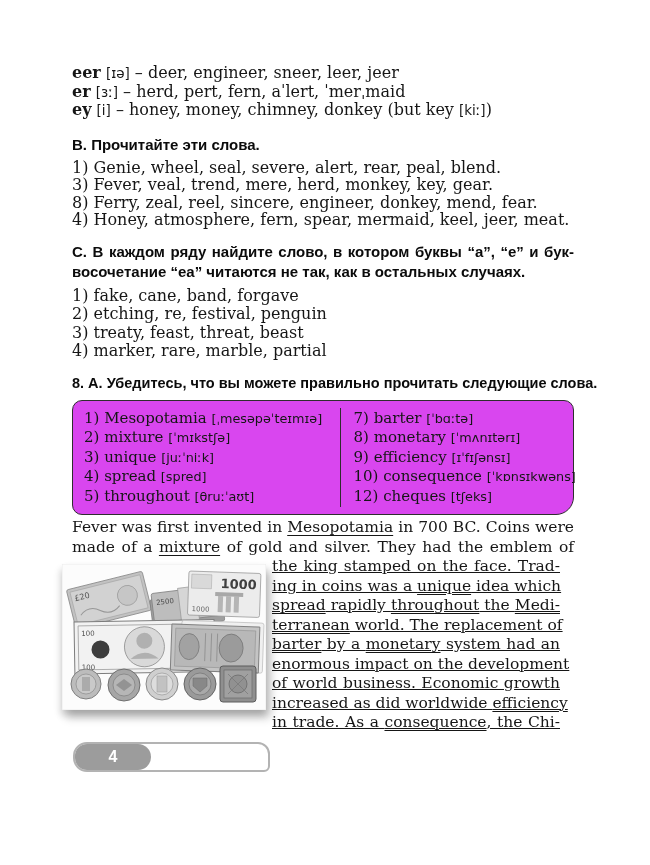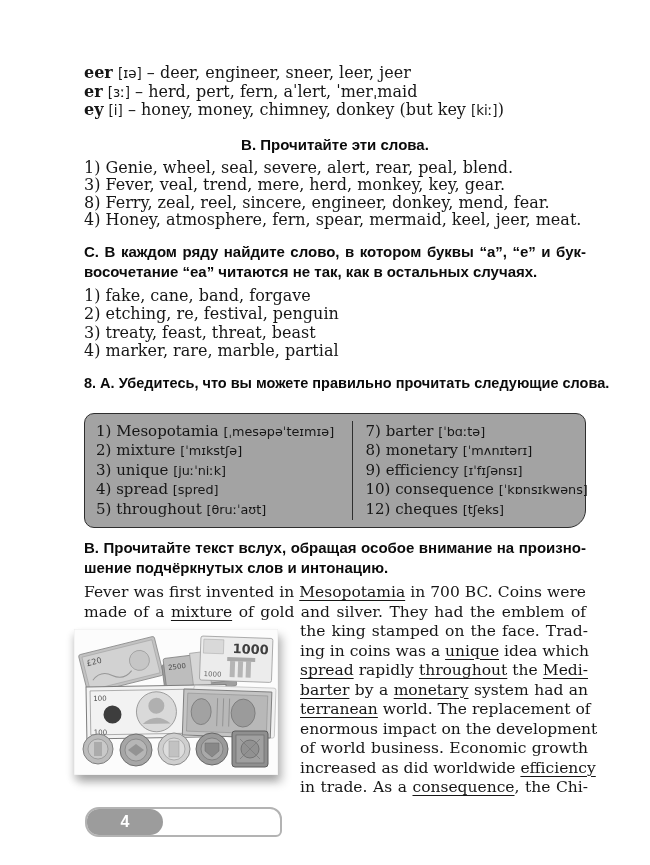--- a/index.html
+++ b/index.html
@@ -2,57 +2,57 @@
 <html><head>
 <meta charset="utf-8">
 <style>
   html,body{margin:0;padding:0;}
   body{
     width:650px;height:865px;background:#ffffff;
     font-family:"DejaVu Serif", serif;color:#161616;
     -webkit-font-smoothing:antialiased;
   }
   .page{position:relative;width:650px;height:865px;overflow:hidden;background:#fff;}
-  .content{position:absolute;left:84px;top:64px;width:502px;}
+  .content{position:absolute;left:72px;top:64px;width:502px;}
 
   
   .tline{font-size:16px;line-height:17.5px;}
   .bold-serif{font-weight:bold;}
   .ipa{font-family:"DejaVu Sans", sans-serif;font-size:13.5px;}
 
   
   .h-sans{font-family:"Liberation Sans", sans-serif;font-weight:bold;font-size:15px;color:#0b0b0b;line-height:20px;}
-  .t-b1{margin:15px 0 4px 0;text-align:center;}
+  .t-b1{margin:15px 0 4px 0;}
   .t-c{margin:13px 0 5px 0;}
   .t-3a{margin:12px 0 0 0;white-space:nowrap;font-size:14.5px;}
   .t-b2{margin:10px 0 5px 0;}
   .jline{text-align:justify;text-align-last:justify;}
 
   
   .list .li{font-size:16px;line-height:17.5px;white-space:nowrap;}
   .list-c .li{line-height:18.5px;}
 
   
   .table-box{display:flex;border:1.6px solid #2e2e2e;border-radius:10px 10px 18px 10px;
-    margin-top:20px;padding:7px 0;background:#a3a3a3;}
+    margin-top:7px;padding:7px 0;background:#d946ef;}
   .tcol{box-sizing:border-box;}
   .tcol-left{width:53.5%;border-right:1.6px solid #2e2e2e;padding:1px 4px 1px 11px;}
   .tcol-right{width:46.5%;padding:1px 4px 1px 13px;}
   .trow{font-size:15px;line-height:19.5px;white-space:nowrap;}
   .trow .ipa{font-size:12.8px;}
 
   
   .para .tline{font-size:15.5px;line-height:19.5px;text-align:justify;text-align-last:justify;white-space:nowrap;}
   .intro{margin-top:3px;}
   .und{text-decoration:underline;text-underline-offset:3px;text-decoration-thickness:1px;}
   .body-row{display:flex;align-items:flex-start;}
   .money-wrap{flex:0 0 204px;width:204px;margin:7px 0 0 -10px;}
   .photo{display:block;width:204px;height:146px;background:#fff;
     box-shadow:4px 7px 9px rgba(0,0,0,.28), -2px 5px 7px rgba(0,0,0,.12);}
-  .body-col{margin-left:22px;width:288px;}
+  .body-col{margin-left:6px;width:288px;text-decoration:underline;}
 
   
   .badge{margin:9px 0 0 1px;width:193px;height:26px;display:flex;align-items:stretch;
     border:2px solid #b3b3b3;border-radius:14px 12px 6px 14px;overflow:hidden;background:#fff;
     font-family:"Liberation Sans", sans-serif;font-weight:bold;}
   .badge-num{width:76px;background:#9c9c9c;color:#ffffff;display:flex;align-items:center;
     justify-content:center;font-size:16px;border-radius:0 13px 13px 0;}
   .badge-label{flex:1;display:flex;align-items:center;justify-content:center;color:#4c1d95;
     font-size:16px;letter-spacing:.3px;margin-top:39px;}
 </style>
@@ -99,24 +99,20 @@
         </div>
       <div class="tcol tcol-right">
           <div class="trow"><span class="num">7) </span><span class="word">barter </span><span class="ipa">[ˈbɑːtə]</span></div>
           <div class="trow"><span class="num">8) </span><span class="word">monetary </span><span class="ipa">[ˈmʌnɪtərɪ]</span></div>
           <div class="trow"><span class="num">9) </span><span class="word">efficiency </span><span class="ipa">[ɪˈfɪʃənsɪ]</span></div>
           <div class="trow"><span class="num">10) </span><span class="word">consequence </span><span class="ipa">[ˈkɒnsɪkwəns]</span></div>
           <div class="trow"><span class="num">12) </span><span class="word">cheques </span><span class="ipa">[tʃeks]</span></div>
         </div>
     </div>
 
-    <div class="h-sans t-b2">
-      <div class="jline">В. Прочитайте текст вслух, обращая особое внимание на произно-</div>
-      <div>шение подчёркнутых слов и интонацию.</div>
-    </div>
 
     <div class="para intro">
         <div class="tline"><span>Fever was first invented in </span><span class="und">Mesopotamia</span><span> in 700 BC. Coins were</span></div>
         <div class="tline"><span>made of a </span><span class="und">mixture</span><span> of gold and silver. They had the emblem of</span></div>
       </div>
 
     <div class="body-row">
       <div class="money-wrap">
         <svg class="photo" viewBox="0 0 204 146" xmlns="http://www.w3.org/2000/svg">
           <rect x="0" y="0" width="204" height="146" fill="#fcfcfc" stroke="#ececec" stroke-width="1"></rect>
@@ -197,22 +193,22 @@
               <circle cx="176" cy="120" r="9" fill="#919191" stroke="#636363" stroke-width="0.7"></circle>
               <path d="M166 110 l20 20 M186 110 l-20 20" stroke="#7a7a7a" stroke-width="0.8"></path>
             </g>
           </g>
         </svg>
       </div>
       <div class="para body-col">
           <div class="tline"><span>the king stamped on the face. Trad-</span></div>
           <div class="tline"><span>ing in coins was a </span><span class="und">unique</span><span> idea which</span></div>
           <div class="tline"><span class="und">spread</span><span> rapidly </span><span class="und">throughout</span><span> the </span><span class="und">Medi-</span></div>
+          <div class="tline"><span class="und">terranean</span><span> world. The replacement of</span></div>
           <div class="tline"><span class="und">barter</span><span> by a </span><span class="und">monetary</span><span> system had an</span></div>
-          <div class="tline"><span class="und">terranean</span><span> world. The replacement of</span></div>
           <div class="tline"><span>enormous impact on the development</span></div>
           <div class="tline"><span>of world business. Economic growth</span></div>
           <div class="tline"><span>increased as did worldwide </span><span class="und">efficiency</span></div>
           <div class="tline"><span>in trade. As a </span><span class="und">consequence</span><span>, the Chi-</span></div>
         </div>
     </div>
 
     <div class="badge">
       <span class="badge-num">4</span>
       <span class="badge-label">Модуль 1</span>

